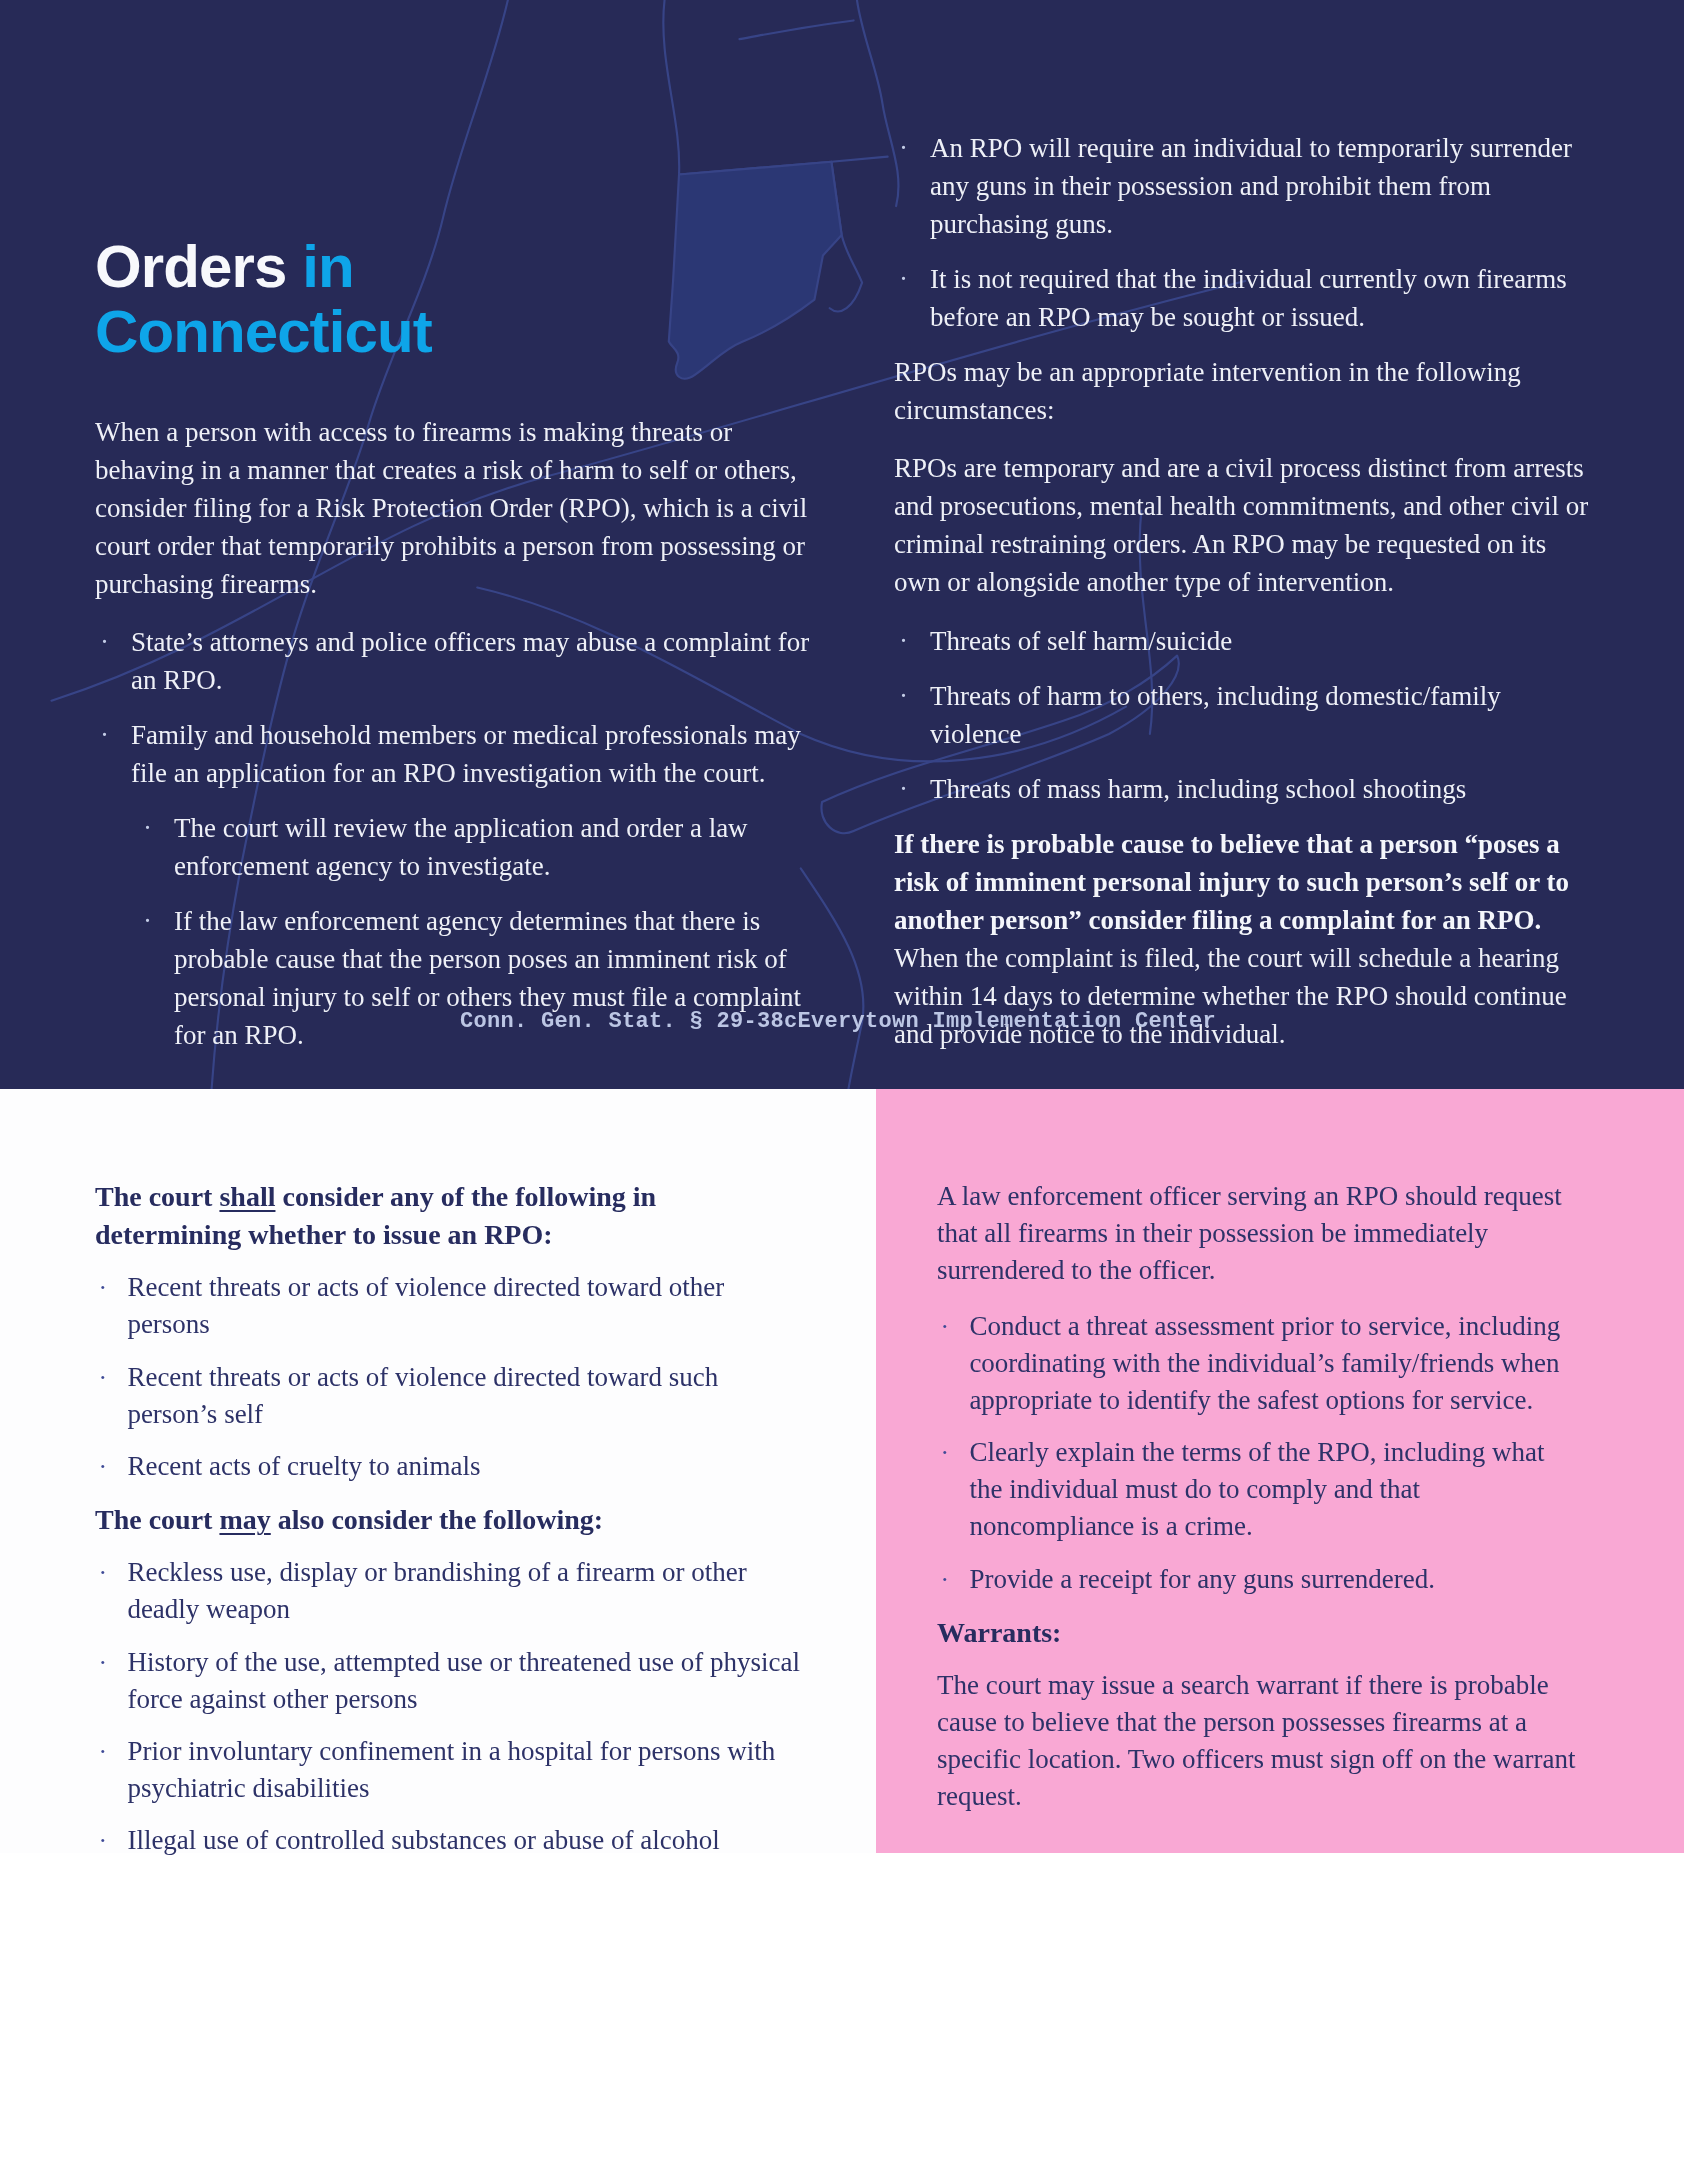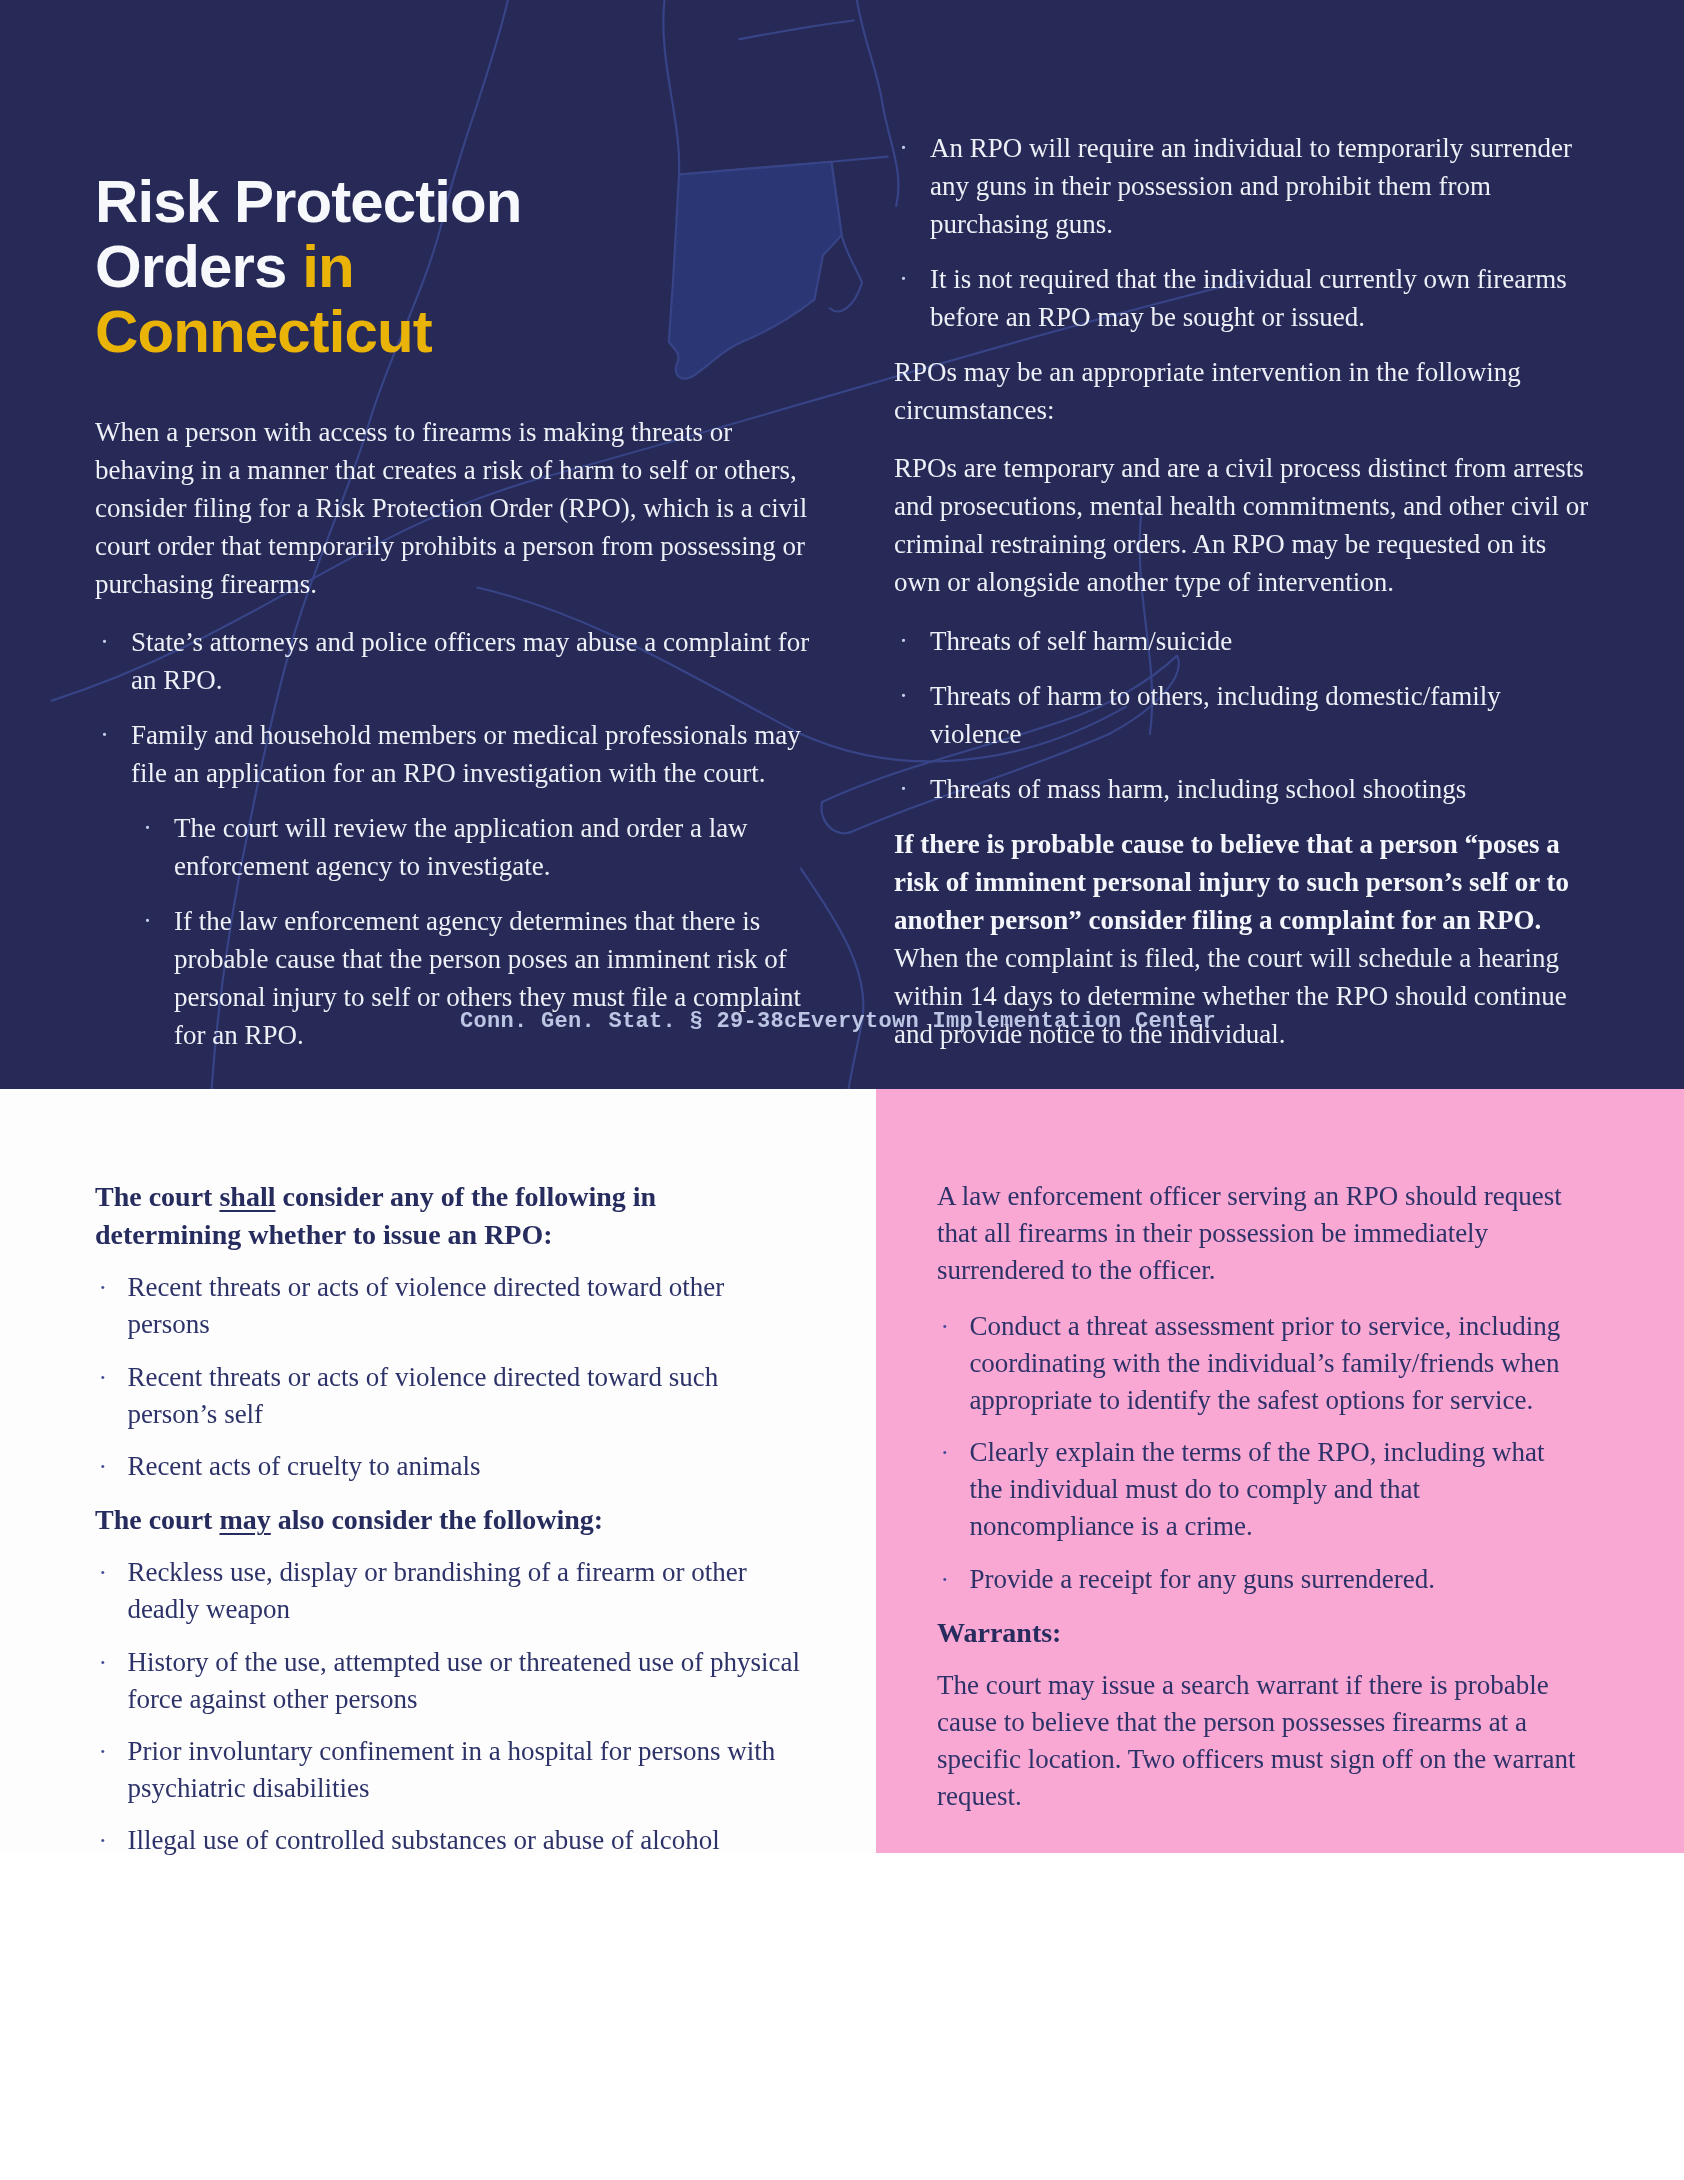--- a/index.html
+++ b/index.html
@@ -18,21 +18,21 @@
   }
   .map-svg{position:absolute;top:0;left:0;width:1685px;height:1089px;pointer-events:none;}
   .h-col-left{position:absolute;left:95px;top:169px;width:731px;}
   .h-col-right{position:absolute;left:894px;top:129px;width:700px;}
 
   .title{
     font-family:"Liberation Sans", sans-serif;
     font-weight:700;font-size:60px;line-height:65px;letter-spacing:-0.9px;
     color:#f7f8fc;margin:0 0 49px 0;
   }
-  .title .accent{color:#eab308;}
+  .title .accent{color:#0ea5e9;}
 
   .serif-p{font-size:27px;line-height:38px;margin:0 0 20.4px 0;color:#eef0f7;}
   .serif-p:last-child{margin-bottom:0;}
 
   .bullet{display:flex;margin:0 0 17px 0;}
   .bullet .dot{
     flex:0 0 31px;color:#c3cce6;font-size:27px;line-height:38px;
     padding-left:5.1px;
   }
   .bullet .btxt{flex:1;font-size:27px;line-height:38px;color:#eef0f7;}
@@ -92,21 +92,21 @@
         <path d="M560,690 C700,722 820,800 940,862 C1060,916 1200,900 1322,830"></path>
         <path d="M965,942 C1050,902 1150,880 1250,846 C1300,830 1350,800 1382,770 C1392,792 1362,830 1302,862 C1202,906 1082,940 1002,976 C982,986 960,966 965,942 Z"></path>
         <path d="M940,1020 C982,1082 1022,1140 1012,1200 C1006,1230 1000,1256 996,1279"></path>
         <path d="M1340,600 C1330,700 1362,780 1350,862"></path>
 
         <path d="M797,205 L976,190 L988,276 L966,300 L956,352 C930,372 900,390 870,402 C850,410 836,426 816,440 C800,451 789,441 795,426 C800,413 789,409 785,401 L790,330 Z" fill="#2d3b7c"></path>
       </g>
     </svg>
 
     <div class="h-col-left">
-      <h1 class="title"><span>Risk Protection</span><br>
+      <h1 class="title"><br>
         <span>Orders </span><span class="accent">in</span><br>
         <span class="accent">Connecticut</span>
       </h1>
 
       <p class="serif-p">When a person with access to firearms is making threats or behaving in a manner that creates a risk of harm to self or others, consider filing for a Risk Protection Order (RPO), which is a civil court order that temporarily prohibits a person from possessing or purchasing firearms.</p>
 
       <div class="bullet">
         <span class="dot">·</span>
         <span class="btxt">State’s attorneys and police officers may abuse a complaint for an RPO.</span>
       </div>

